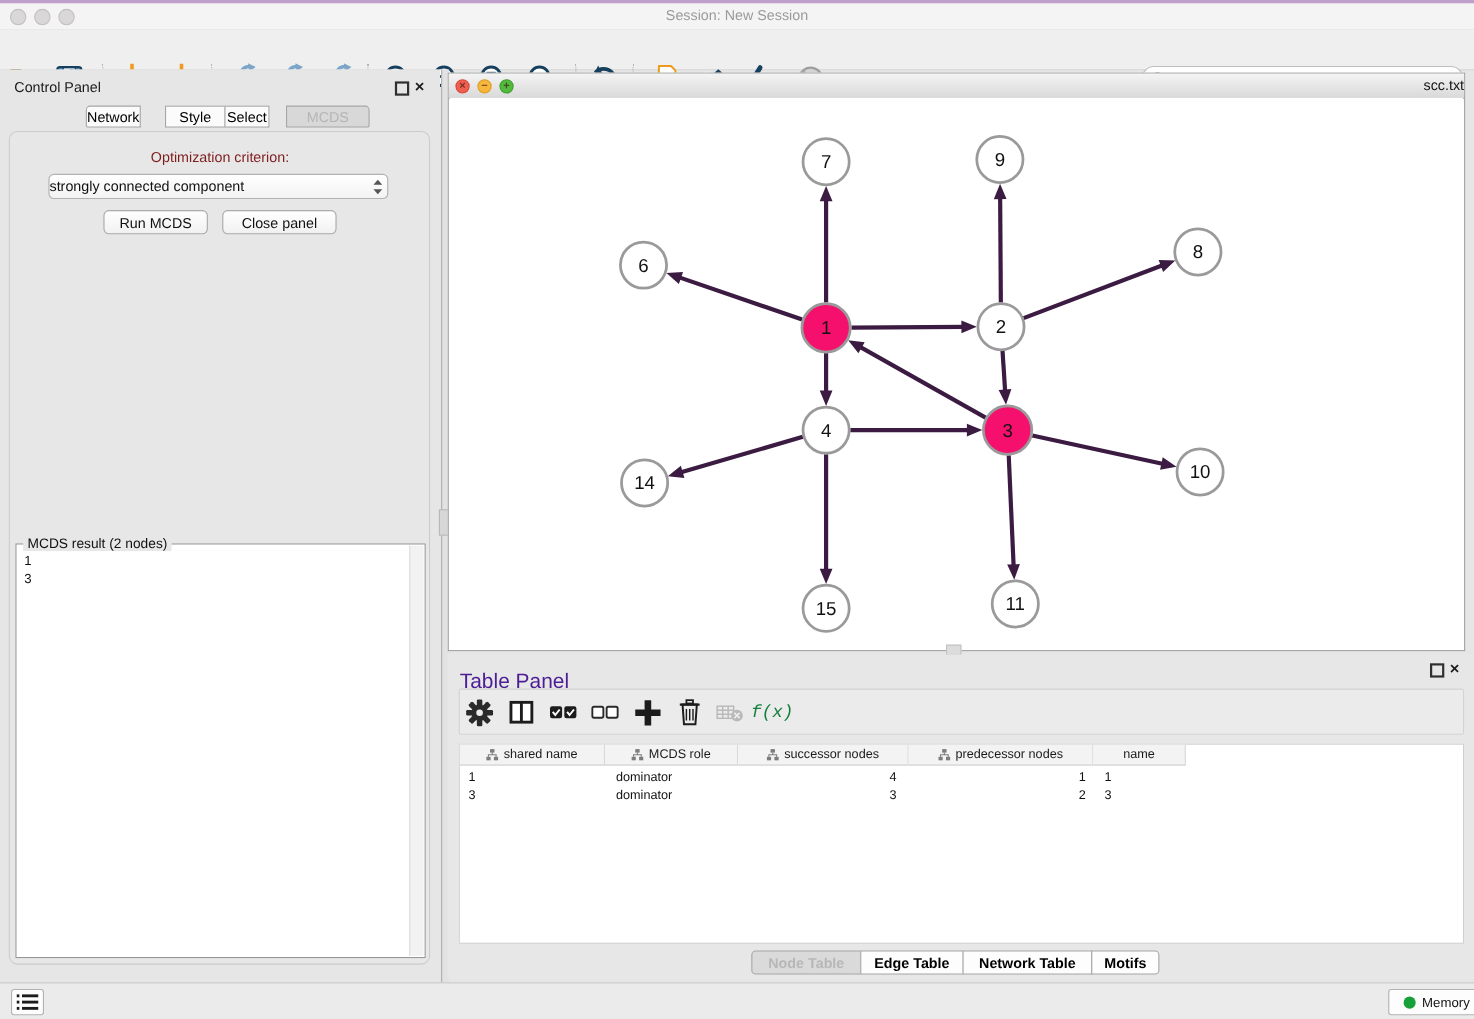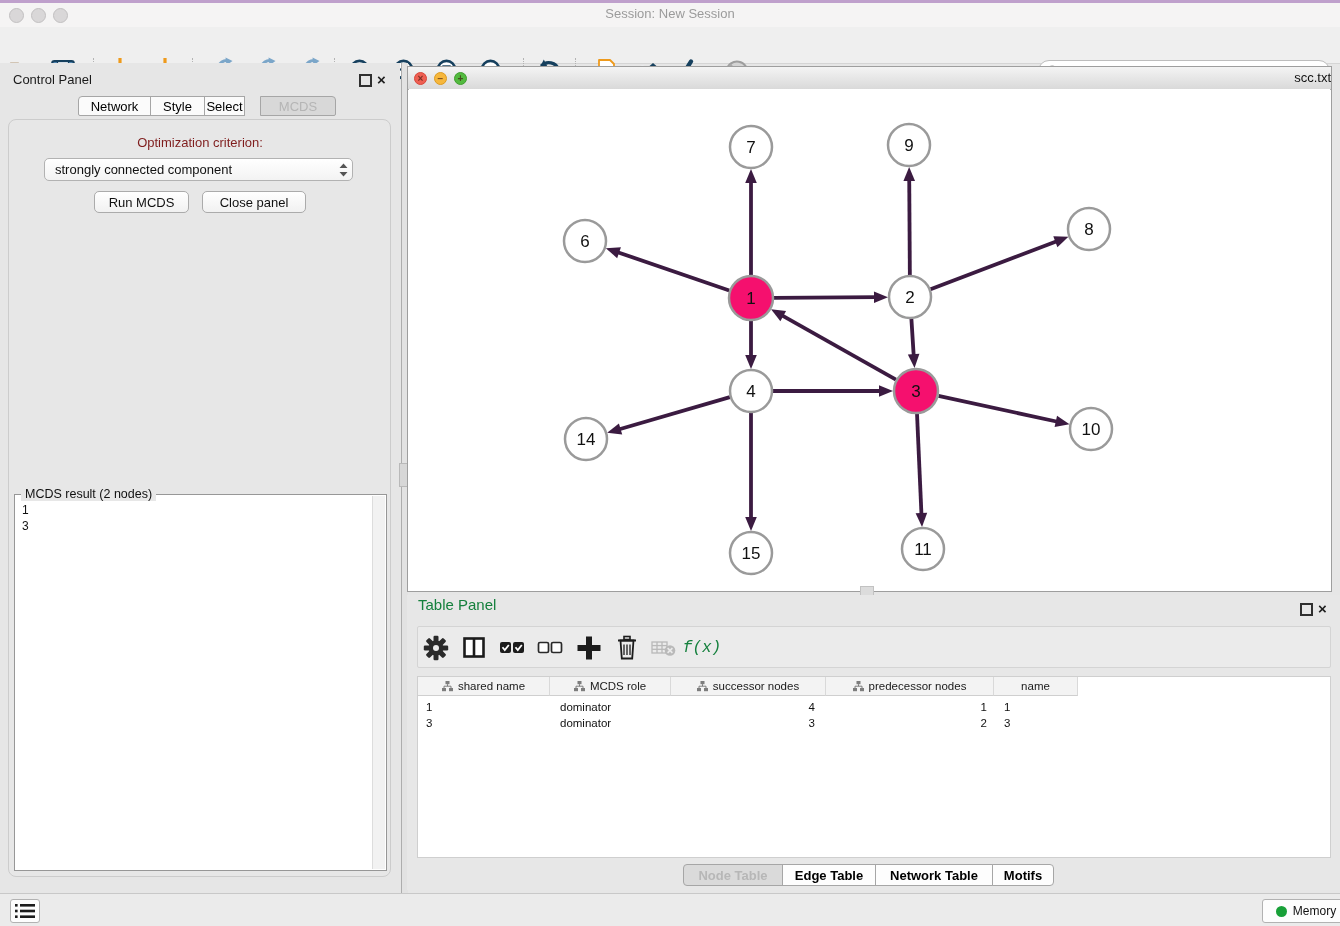--- a/index.html
+++ b/index.html
@@ -22,21 +22,21 @@
   .float-icon{position:absolute;width:9px;height:9px;border:2px solid #2f2f2f;cursor:pointer;}
   .close-icon{position:absolute;font-size:15px;font-weight:bold;color:#1d1d1d;line-height:13px;cursor:pointer;}
   .cp-tabs{position:absolute;left:0;top:33px;width:400px;height:22px;}
   .cp-tab{position:absolute;top:0;height:20px;border:1px solid #a6a6a6;background:#fbfbfb;color:#000;
     font-size:13px;display:flex;align-items:center;justify-content:center;box-sizing:border-box;cursor:pointer;}
   .cp-tab.selected{background:#d8d8d8;color:#b5b5b5;}
   .cp-content{position:absolute;left:8px;top:56px;width:383px;height:758px;background:#e7e7e7;border:1px solid #cccccc;border-radius:8px;box-sizing:border-box;}
   .opt-label{position:absolute;left:0;top:72px;width:400px;text-align:center;font-size:13px;color:#7f1d1d;}
   .dropdown{position:absolute;left:44px;top:95px;width:309px;height:23px;background:linear-gradient(#ffffff,#f3f3f3);
     border:1px solid #b2b2b2;border-radius:5px;box-sizing:border-box;display:flex;align-items:center;cursor:pointer;}
-  .dropdown .val{flex:1;font-size:13px;color:#111;padding-left:10px;}
+  .dropdown .val{flex:1;font-size:13px;color:#111;}
   .dropdown .stepper{width:18px;display:flex;justify-content:center;}
   .btn{position:absolute;height:22px;background:linear-gradient(#ffffff,#f1f1f1);border:1px solid #ababab;border-radius:5px;
     font-size:13px;color:#111;display:flex;align-items:center;justify-content:center;box-sizing:border-box;cursor:pointer;}
   .groupbox{position:absolute;left:14px;top:431px;width:371px;height:375px;border:1px solid #979797;background:#fff;}
   .groupbox .gb-label{position:absolute;left:6px;top:-8px;background:#e7e7e7;padding:0 4px;font-size:12.5px;color:#111;}
   .gb-body{position:absolute;left:0;top:1px;right:13px;bottom:0;padding:6px 0 0 7px;overflow:hidden;}
   .result-line{font-size:12px;color:#111;line-height:16px;}
   .gb-scroll{position:absolute;top:1px;right:1px;bottom:1px;width:12px;background:#f2f2f2;border-left:1px solid #ddd;cursor:pointer;}
   
   .v-split{position:absolute;left:401px;top:63px;width:6px;height:830px;background:#e2e2e2;border-left:1px solid #adadad;}
@@ -239,21 +239,21 @@
           </g>
         </svg>
       </div>
     </div>
 
   <div class="control-panel">
     <div class="panel-title">Control Panel</div>
     <div class="float-icon" style="left:359px;top:11px"></div>
     <div class="close-icon" style="left:377px;top:10px">×</div>
     <div class="cp-tabs" id="cp-tabs">
-        <div class="cp-tab" style="left: 78px; width: 73px; border-top-left-radius: 4px; border-bottom-left-radius: 2px;">Network</div>
+        <div class="cp-tab" style="left: 78px; width: 50px; border-top-left-radius: 4px; border-bottom-left-radius: 2px;">Network</div>
         <div class="cp-tab" style="left: 150px; width: 55px;">Style</div>
         <div class="cp-tab" style="left: 204px; width: 41px;">Select</div>
         <div class="cp-tab selected" style="left: 260px; width: 76px; border-top-right-radius: 4px; border-bottom-right-radius: 2px;">MCDS</div>
       </div>
     <div class="cp-content"></div>
     <div class="opt-label">Optimization criterion:</div>
     <div class="dropdown">
       <span class="val">strongly connected component</span>
       <span class="stepper">
         <svg width="11" height="16" viewBox="0 0 11 16">
@@ -358,21 +358,21 @@
           <g>
             <circle cx="514" cy="460" r="21" fill="#ffffff" stroke="#9a9a9a" stroke-width="2.5"></circle>
             <text x="514" y="460" text-anchor="middle" dy="0.35em" font-size="17" fill="#111" font-family="Liberation Sans, DejaVu Sans, sans-serif">11</text>
           </g>
         </svg>
     </div>
   </div>
   <div class="h-handle"></div>
 
   <div class="table-panel">
-    <div class="panel-title" style="position:absolute;left:11px;top:1px;font-size:15px;color:#15803d">Table Panel</div>
+    <div class="panel-title" style="position:absolute;left:11px;top:14px;font-size:19px;color:#4c1d95">Table Panel</div>
     <div class="float-icon" style="left:893px;top:8px"></div>
     <div class="close-icon" style="left:911px;top:7px">×</div>
     <div class="tp-toolbar" id="tp-toolbar">
         <div class="tp-icon" style="left: 3px;">
           <svg width="28" height="26" viewBox="0 0 28 26">
             <g fill="#2a2a2a">
               <rect x="11.5" y="0.8" width="5" height="6.5" rx="1.2" transform="rotate(0 14 13)"></rect>
               <rect x="11.5" y="0.8" width="5" height="6.5" rx="1.2" transform="rotate(45 14 13)"></rect>
               <rect x="11.5" y="0.8" width="5" height="6.5" rx="1.2" transform="rotate(90 14 13)"></rect>
               <rect x="11.5" y="0.8" width="5" height="6.5" rx="1.2" transform="rotate(135 14 13)"></rect>

